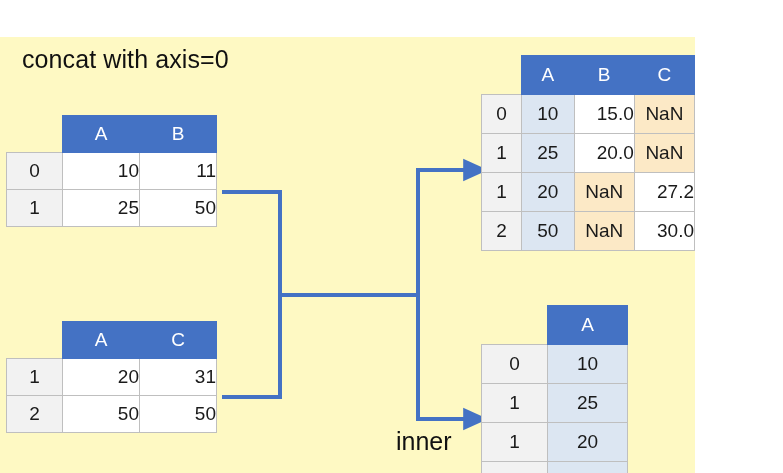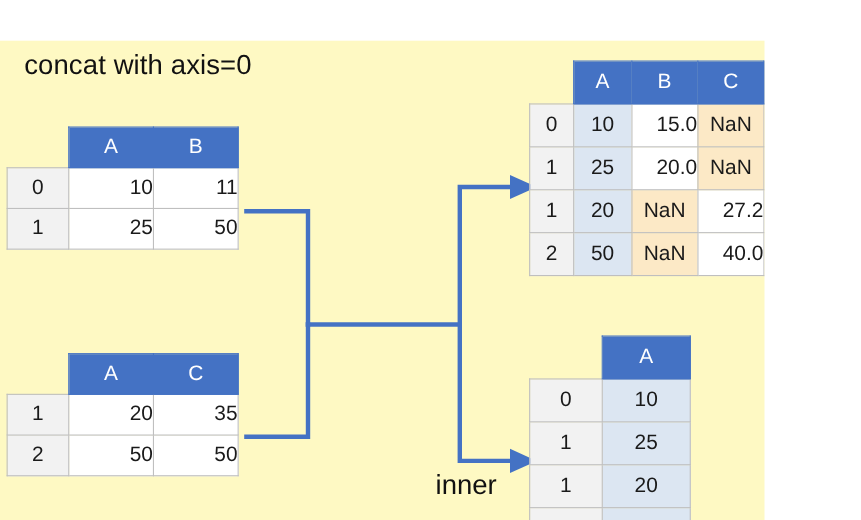--- a/index.html
+++ b/index.html
@@ -180,21 +180,21 @@
         <tr>
           <th class="corner"></th>
           <th>A</th>
           <th>C</th>
         </tr>
       </thead>
     <tbody>
         <tr>
           <td class="idx">1</td>
           <td class="val">20</td>
-          <td class="val">35</td>
+          <td class="val">31</td>
         </tr>
         <tr>
           <td class="idx">2</td>
           <td class="val">50</td>
           <td class="val">50</td>
         </tr>
       </tbody>
   </table>
 
   <table class="df" id="table-outer">
@@ -228,21 +228,21 @@
         <tr>
           <td class="idx">1</td>
           <td class="valblue">20</td>
           <td class="nan">NaN</td>
           <td class="val">27.2</td>
         </tr>
         <tr>
           <td class="idx">2</td>
           <td class="valblue">50</td>
           <td class="nan">NaN</td>
-          <td class="val">40.0</td>
+          <td class="val">30.0</td>
         </tr>
       </tbody>
   </table>
 
   <table class="df" id="table-inner">
     <colgroup>
       <col class="idx-col">
         <col class="data-col">
     </colgroup>
     <thead>

